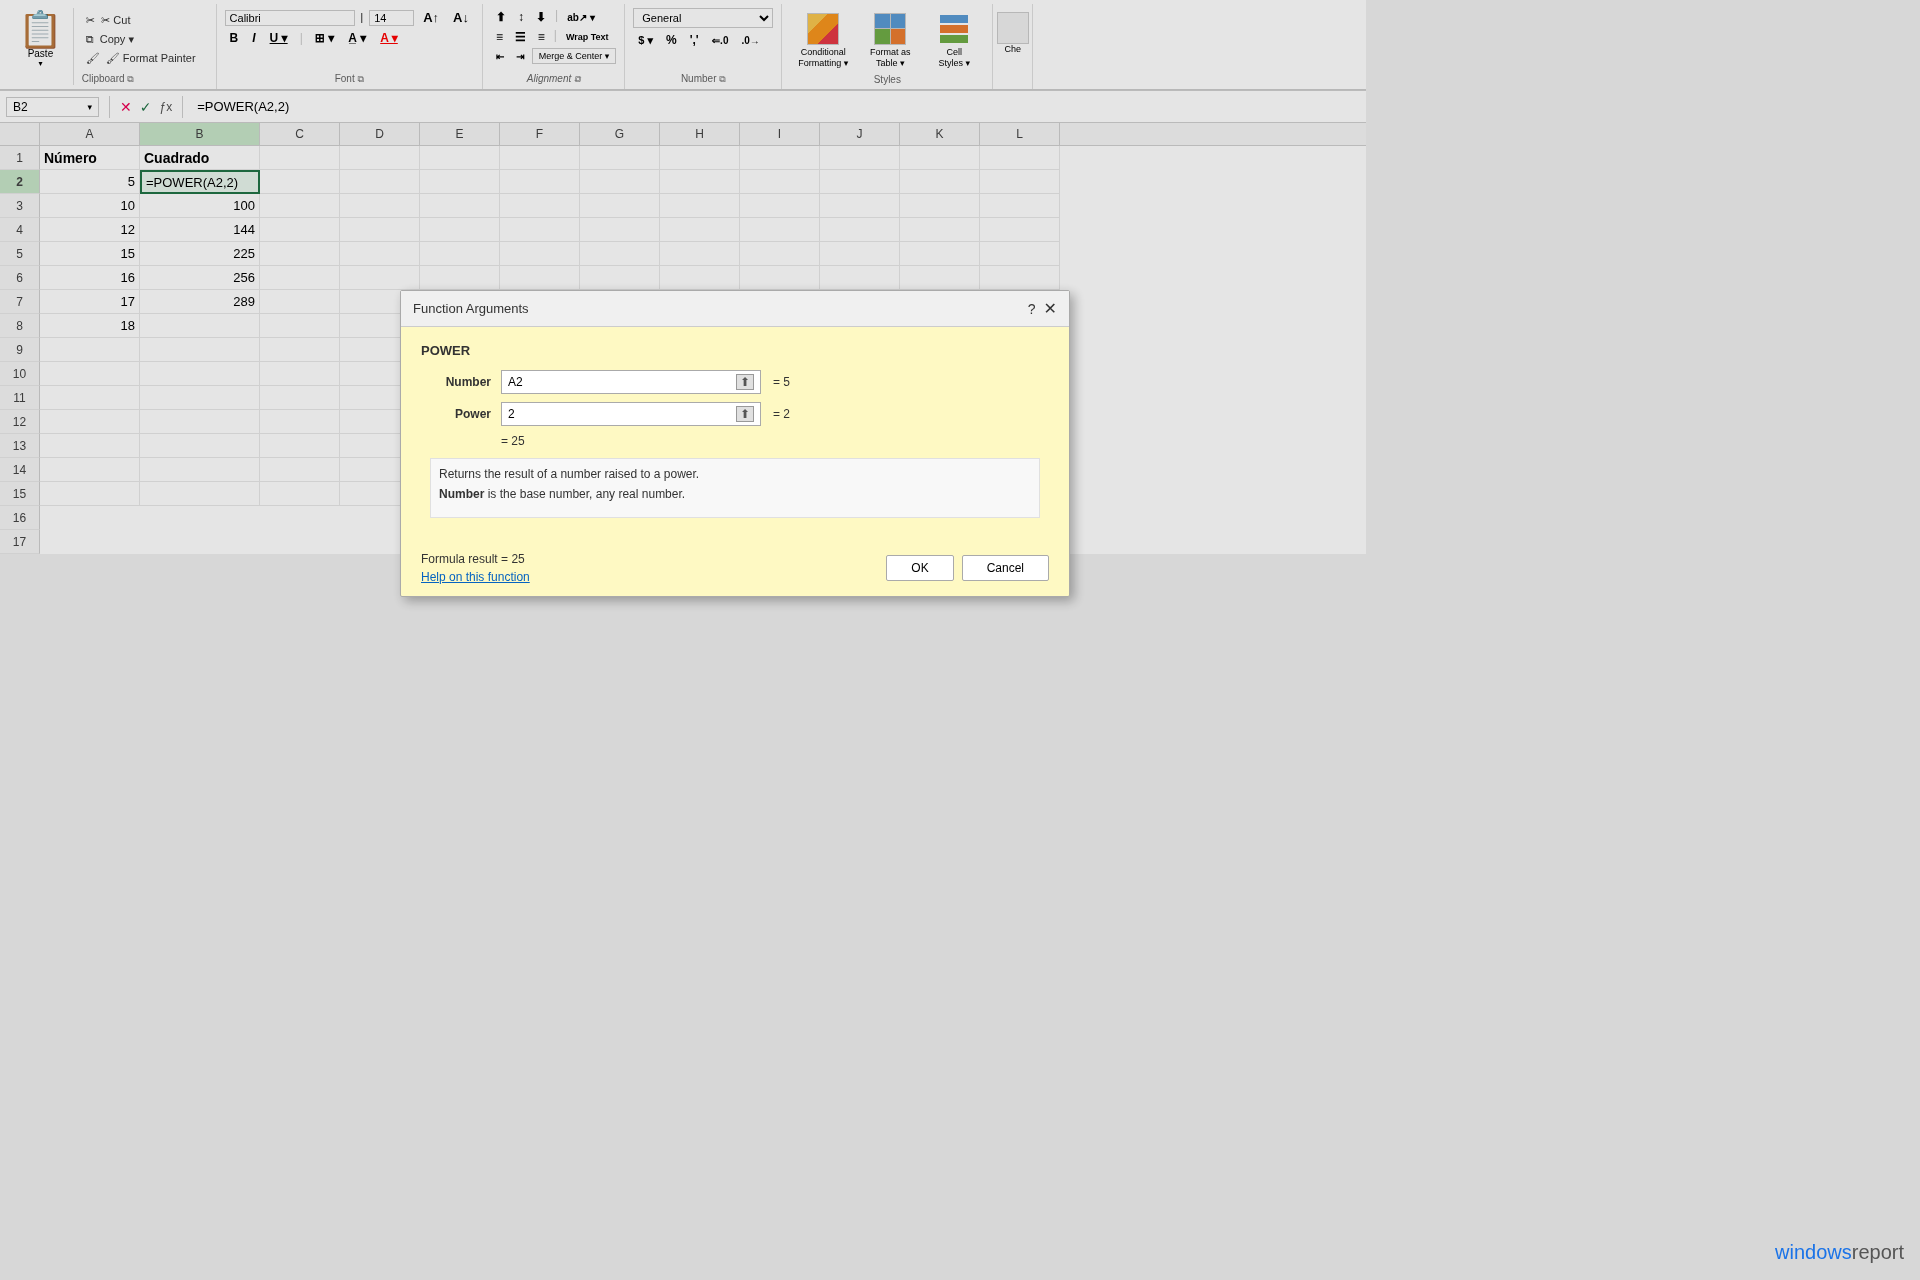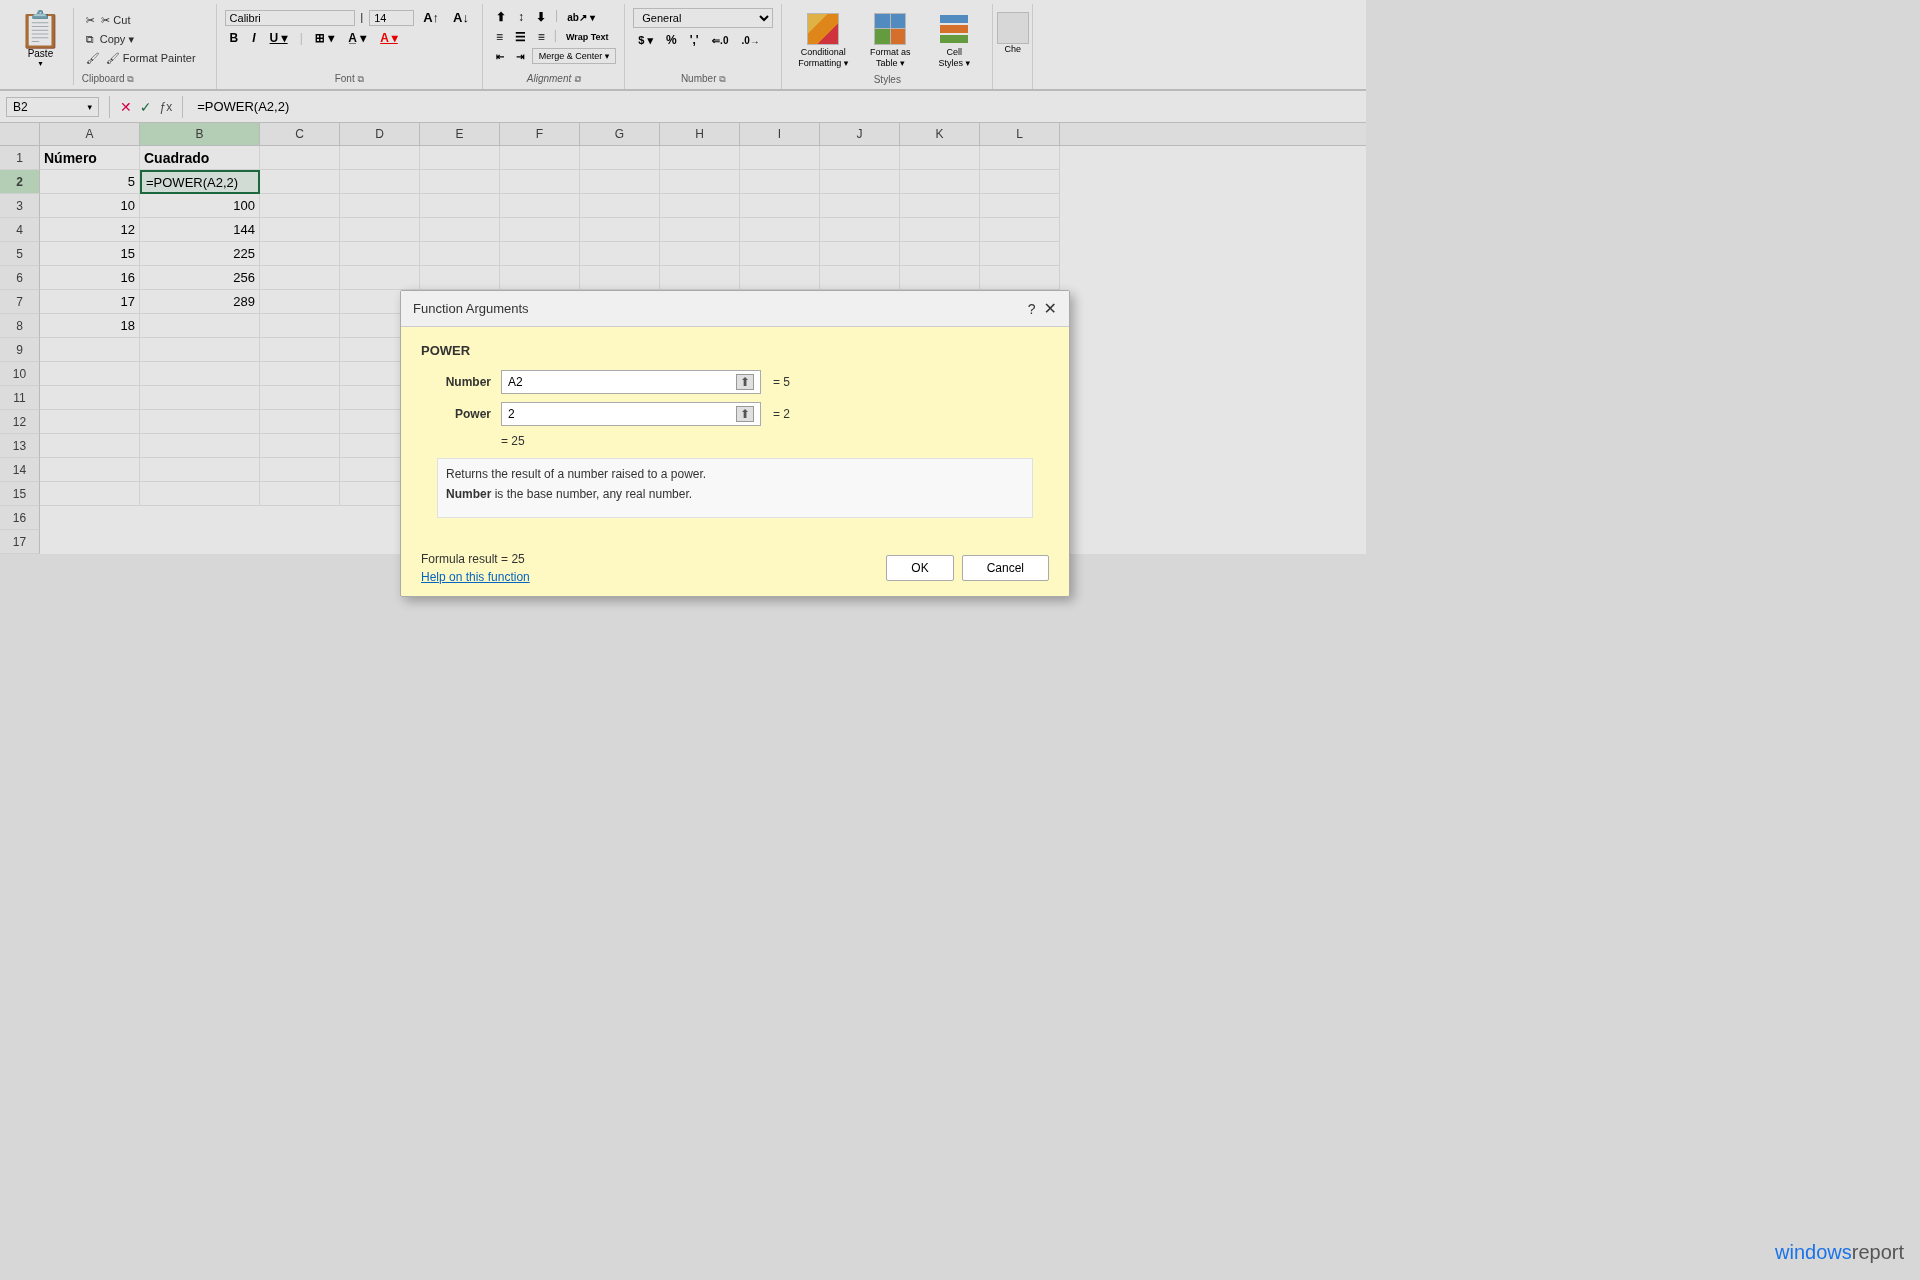--- a/index.html
+++ b/index.html
@@ -72,21 +72,21 @@
     .modal-body { padding: 16px 20px; }
     .func-name { font-weight: bold; font-size: 13px; margin-bottom: 12px; color: #333; }
     .arg-row { display: flex; align-items: center; margin-bottom: 8px; }
     .arg-label { font-weight: bold; font-size: 12px; width: 70px; text-align: right; margin-right: 10px; color: #333; }
     .arg-input-wrap { display: flex; align-items: center; flex: 1; }
     .arg-input { border: 1px solid #aaa; background: #fff; font-size: 12px; padding: 3px 6px; width: 260px; display: flex; align-items: center; justify-content: space-between; }
     .arg-value { margin-left: 12px; font-size: 12px; color: #333; }
     .arg-collapse { cursor: pointer; font-size: 12px; color: #555; border: 1px solid #999; background: #e0e0e0; padding: 0 3px; }
     .result-row { display: flex; align-items: center; margin: 8px 0 8px 80px; }
     .result-eq { font-size: 12px; color: #333; }
-    .description-area { margin: 10px 16px; padding: 8px; background: #f8f8f8; border: 1px solid #e0e0e0; min-height: 60px; }
+    .description-area { margin: 10px 9px; padding: 8px; background: #f8f8f8; border: 1px solid #e0e0e0; min-height: 60px; }
     .desc-text { font-size: 12px; color: #333; margin-bottom: 6px; }
     .desc-bold { font-weight: bold; }
     .modal-footer { display: flex; align-items: center; justify-content: space-between; padding: 8px 20px 12px; }
     .formula-result { font-size: 12px; color: #333; }
     .modal-buttons { display: flex; gap: 8px; }
     .modal-btn { padding: 5px 24px; font-size: 12px; border: 1px solid #aaa; background: #fff; cursor: pointer; border-radius: 2px; }
     .help-link { color: #0563C1; text-decoration: underline; cursor: pointer; font-size: 12px; }
     .style-block { display: flex; flex-direction: column; align-items: center; justify-content: center; padding: 3px 8px; cursor: pointer; font-size: 10px; gap: 2px; min-width: 60px; }
 
     

